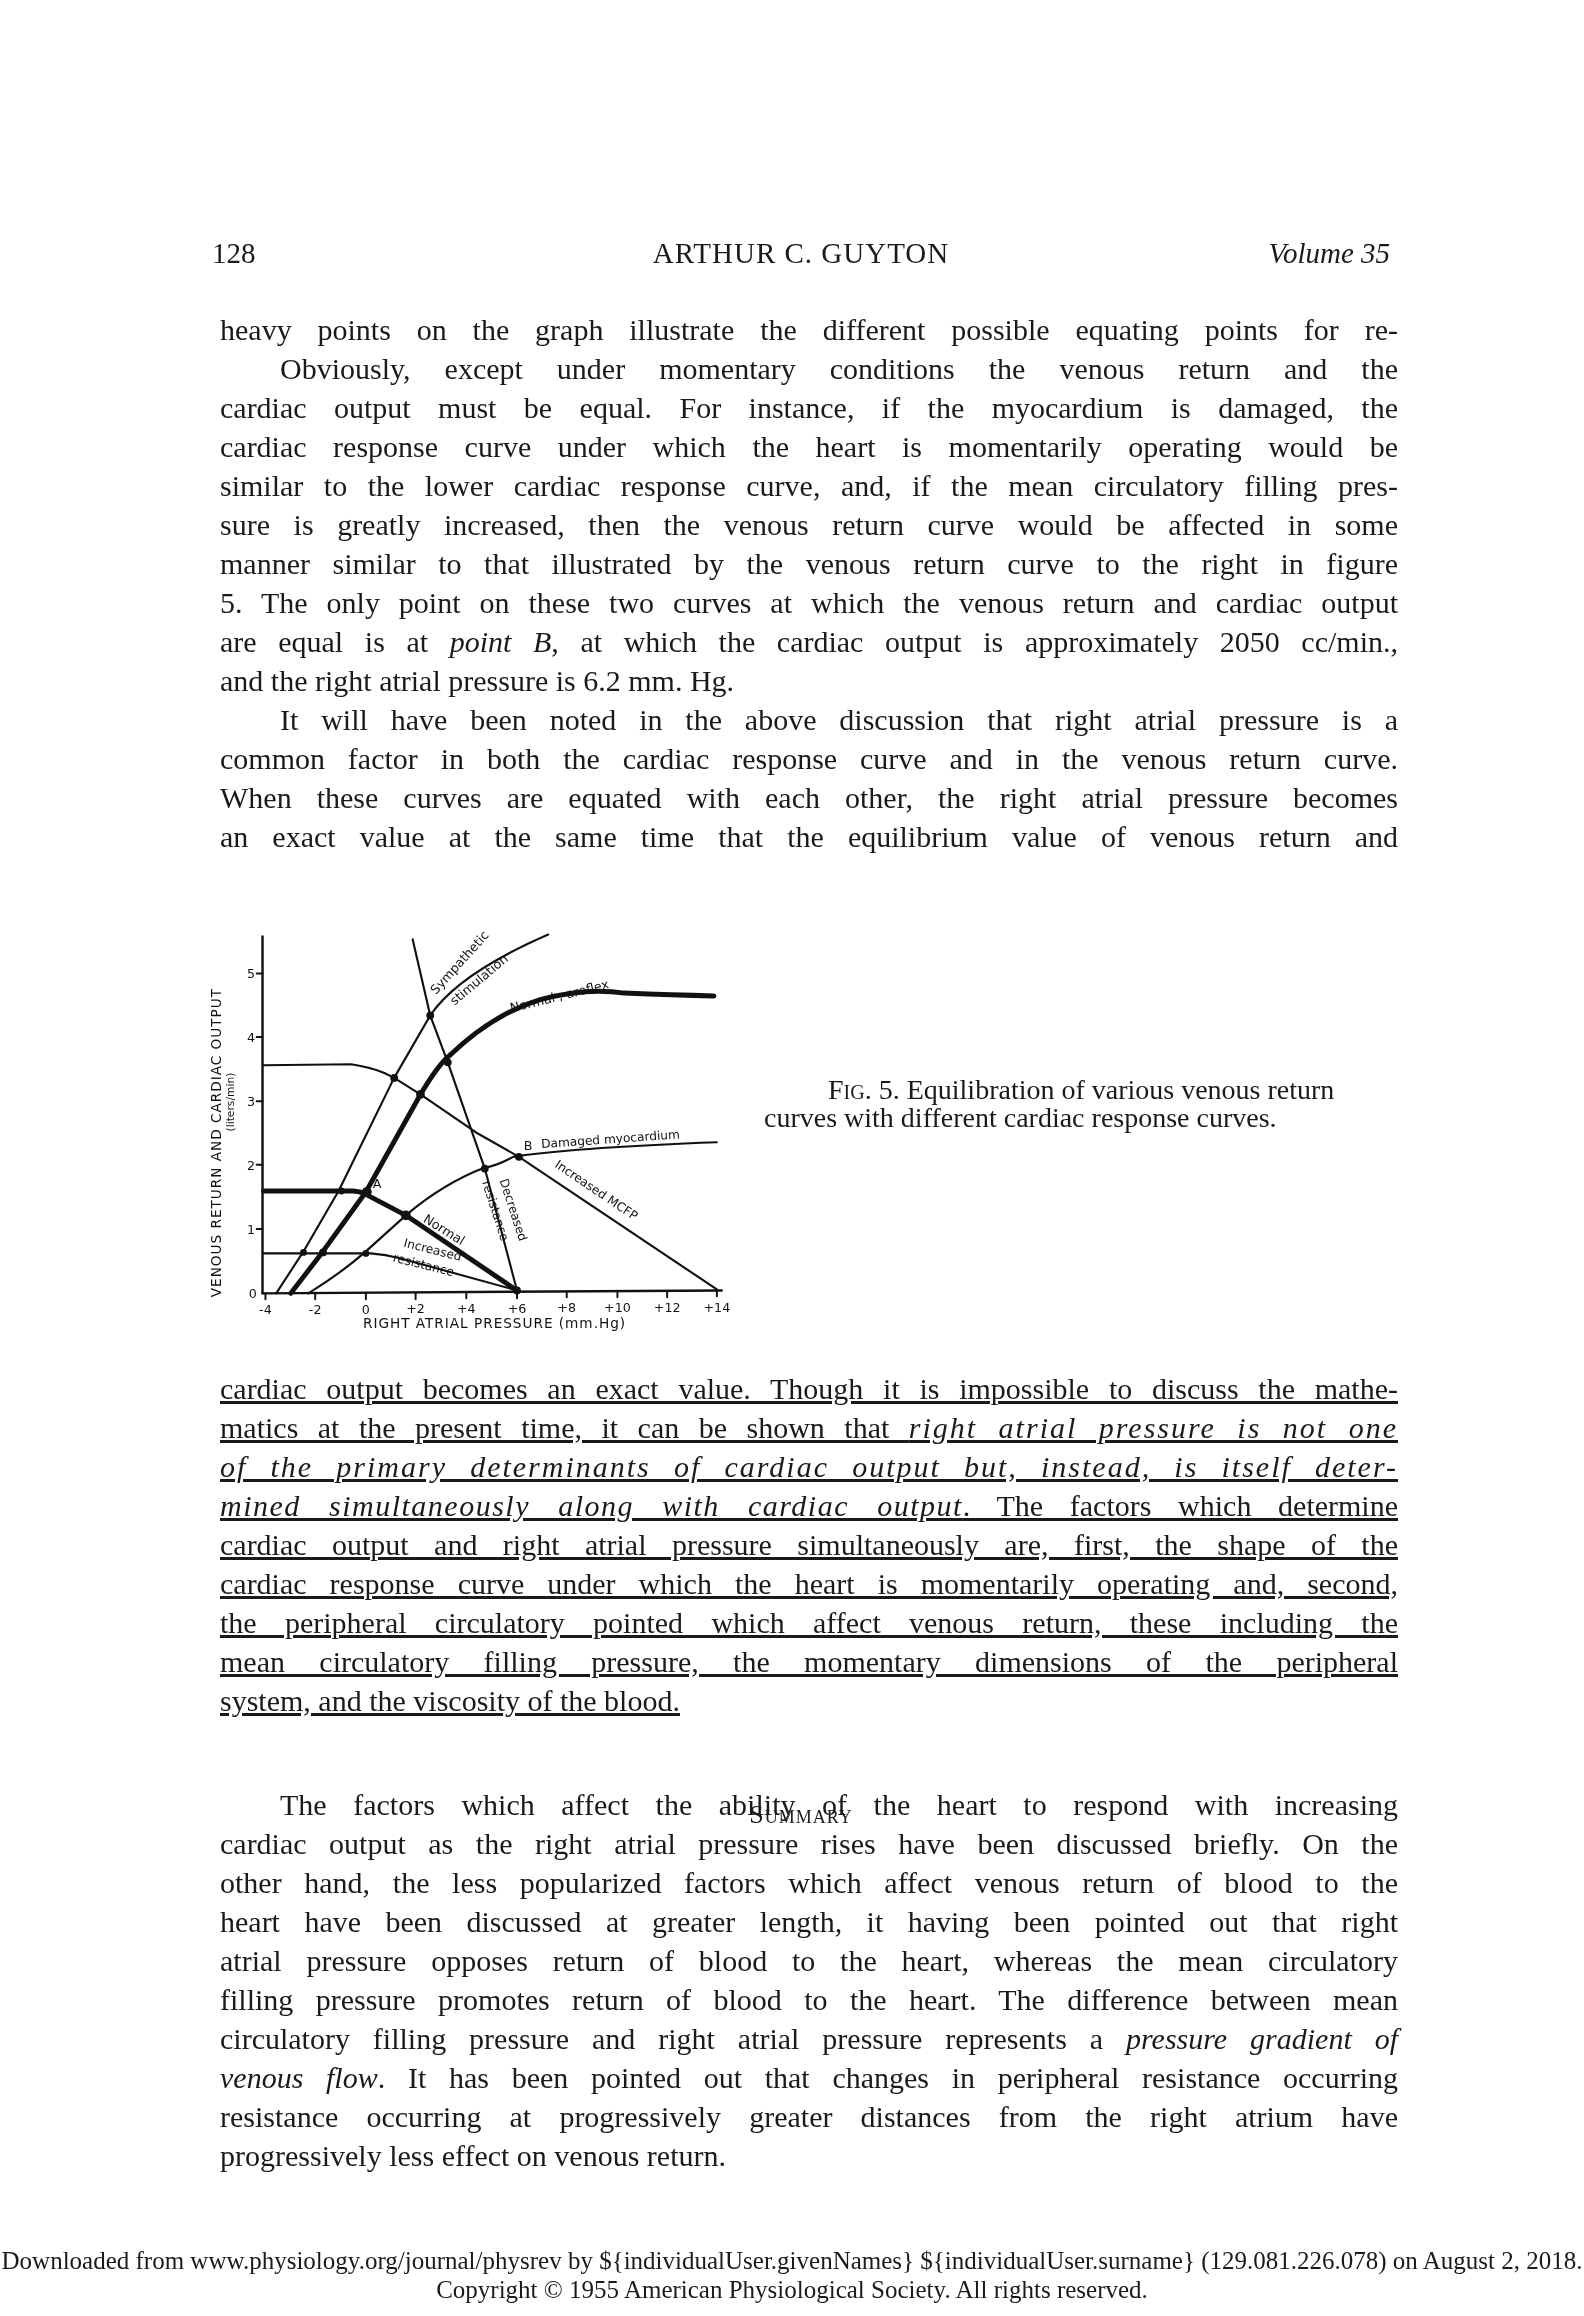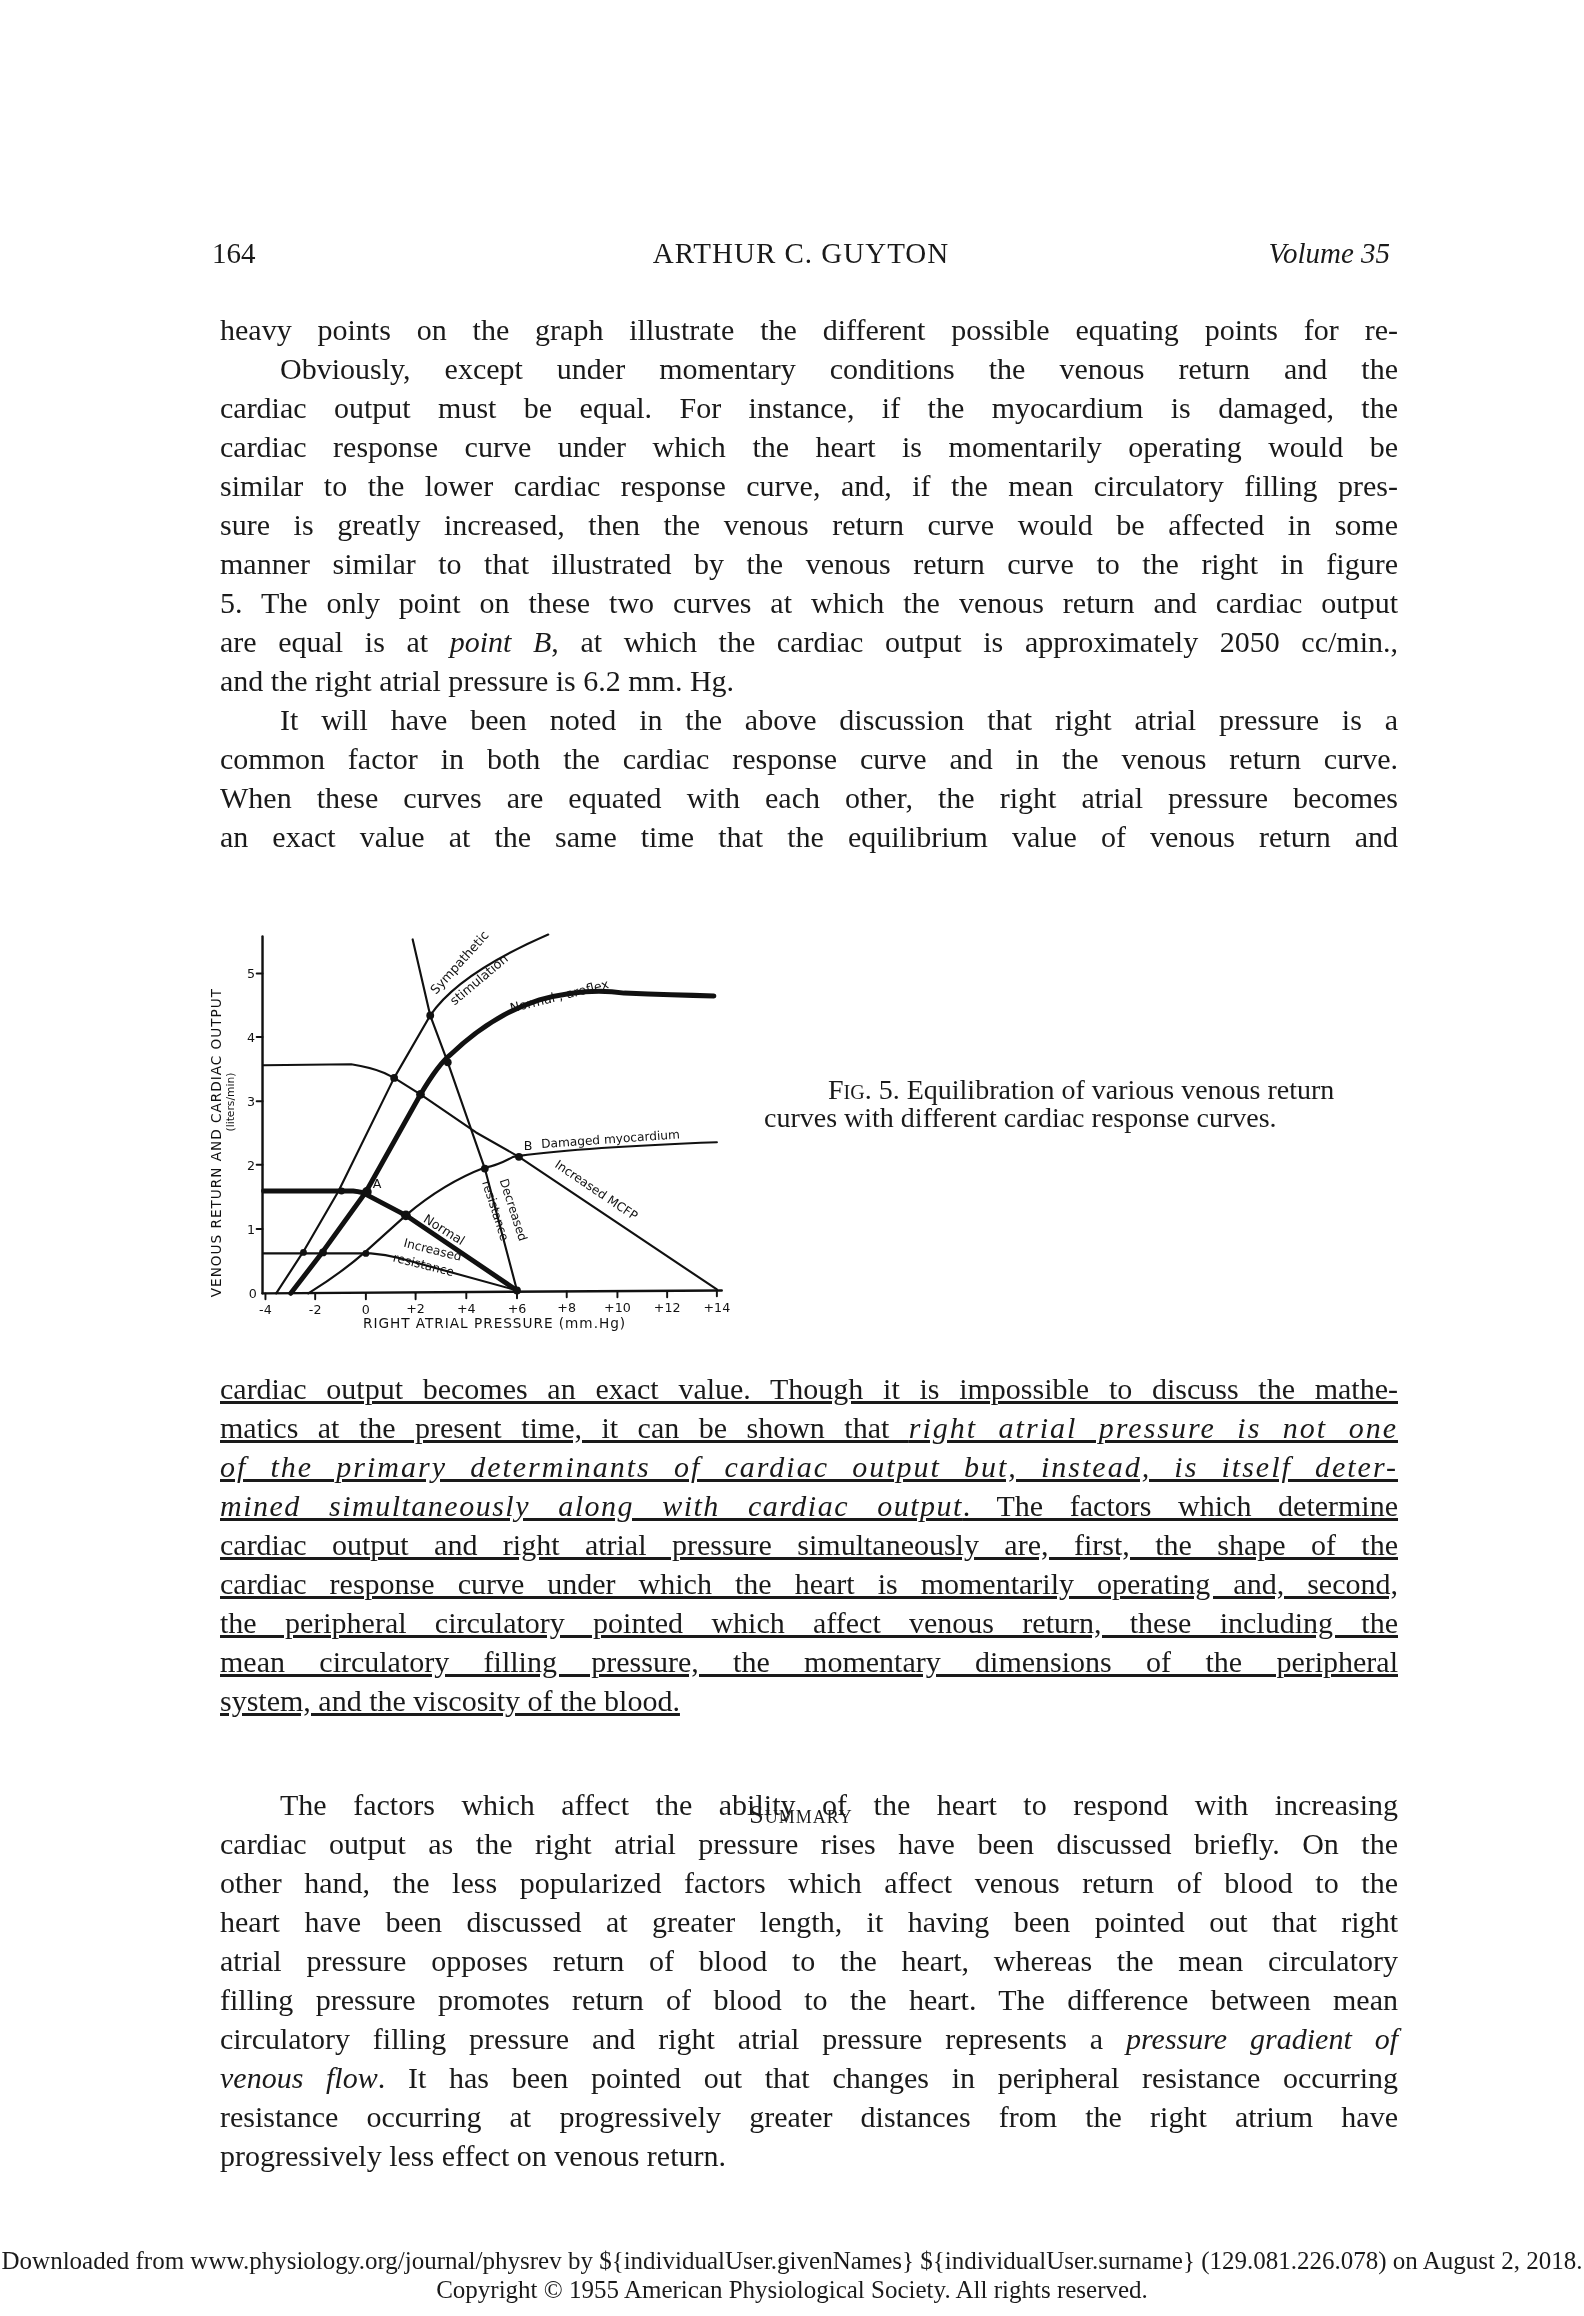--- a/index.html
+++ b/index.html
@@ -25,21 +25,21 @@
   .caption .l1 { display: block; padding-left: 64px; white-space: nowrap; }
   .caption .l2 { display: block; white-space: nowrap; }
   .footer { position: absolute; left: -59px; width: 1702px; text-align: center;
             font-family: "Liberation Serif", serif; font-size: 25px; line-height: 29px; white-space: nowrap; }
   svg text { font-family: "DejaVu Sans", "Liberation Sans", sans-serif; fill: #111; }
 </style>
 </head>
 <body>
 
 <div class="hdr">
-  <span class="pg">164</span>
+  <span class="pg">128</span>
   <span class="auth">ARTHUR C. GUYTON</span>
   <span class="vol">Volume 35</span>
 </div>
 
 <div class="block" style="top:310px;">
   <div>
     <span class="line">heavy points on the graph illustrate the different possible equating points for re-</span>
   </div>
   <div>
     <span class="line" style="padding-left:60px;box-sizing:border-box;">Obviously, except under momentary conditions the venous return and the</span>

